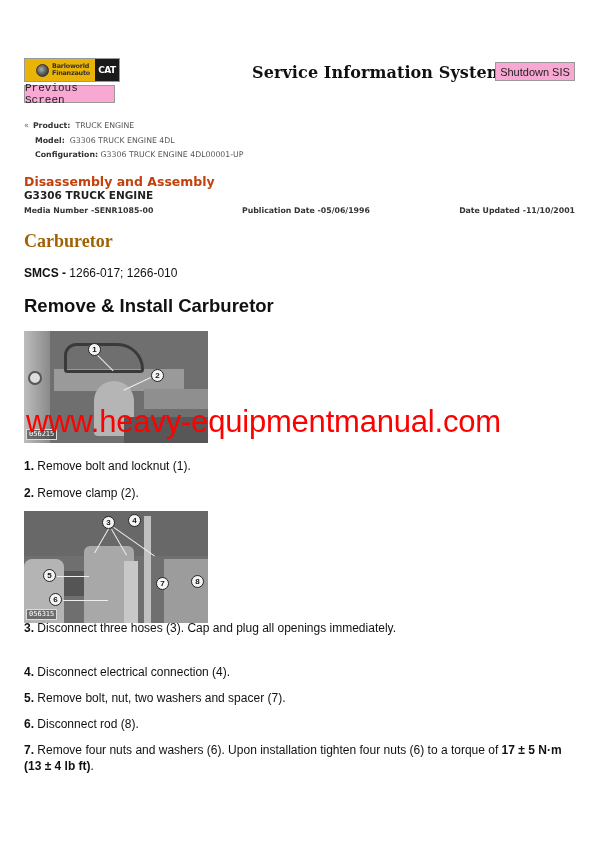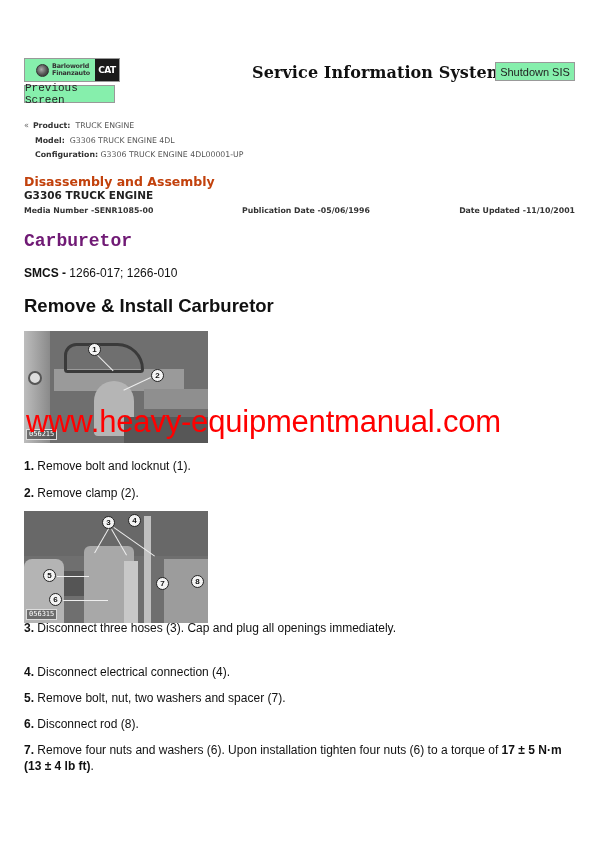--- a/index.html
+++ b/index.html
@@ -1,36 +1,36 @@
 <!DOCTYPE html>
 <html><head>
 <meta charset="utf-8">
 <style>
   * { box-sizing: border-box; margin: 0; padding: 0; }
   html, body { width: 600px; height: 849px; background: #ffffff; overflow: hidden; }
   body { position: relative; font-family: "Liberation Sans", sans-serif; color: #000; }
 
   .logo-box {
     position: absolute; left: 24px; top: 58px; width: 96px; height: 24px;
-    border: 1px solid #999; background: #86efac; display: flex; align-items: stretch;
+    border: 1px solid #999; background: #eab308; display: flex; align-items: stretch;
   }
   .logo-left { flex: 1; display: flex; align-items: center; padding-left: 11px; gap: 3px; }
   .globe {
     width: 13px; height: 13px; border-radius: 50%;
     background: radial-gradient(circle at 40% 40%, #aaa 0%, #555 55%, #222 100%);
     border: 1px solid #333;
   }
   .logo-text { font-family: "DejaVu Sans", sans-serif; font-weight: bold; font-size: 6.4px; line-height: 7px; color: #333; letter-spacing: -0.2px; }
   .logo-cat {
     width: 24px; background: #1a1a1a; color: #fff; display: flex; align-items: center; justify-content: center;
     font-family: "DejaVu Sans", sans-serif; font-weight: bold; font-size: 9px; letter-spacing: -0.5px;
   }
 
   .btn {
-    position: absolute; border: 1px solid #999; background: #86efac; color: #222;
+    position: absolute; border: 1px solid #999; background: #f9a8d4; color: #222;
     font-family: "Liberation Sans", sans-serif; font-size: 11px;
     display: flex; align-items: center; justify-content: center; cursor: pointer;
   }
   .btn-prev { left: 24px; top: 85px; width: 91px; height: 18px; font-family: Liberation Mono, monospace; }
   .btn-shutdown { left: 495px; top: 62px; width: 80px; height: 19px; }
 
   .sis-title {
     position: absolute; left: 252px; top: 63px;
     font-family: "DejaVu Serif", serif; font-weight: bold; font-size: 16px; color: #111; letter-spacing: 0.1px;
   }
@@ -43,21 +43,21 @@
   .chev { color: #666; font-size: 8px; margin-right: 4px; }
 
   .dis-title { position: absolute; left: 24px; top: 174px; font-family: "DejaVu Sans", sans-serif; font-weight: bold; font-size: 12.5px; color: #c2410c; }
   .dis-sub { position: absolute; left: 24px; top: 189px; font-family: "DejaVu Sans", sans-serif; font-weight: bold; font-size: 10.5px; color: #222; }
   .media-row { position: absolute; left: 24px; top: 206px; width: 551px; font-family: "DejaVu Sans", sans-serif; font-weight: bold; font-size: 7.8px; color: #333; }
   .media-row span { position: absolute; top: 0; white-space: nowrap; }
   .m1 { left: 0; }
   .m2 { left: 218px; }
   .m3 { right: 0; }
 
-  .carb-title { position: absolute; left: 24px; top: 231px; font-family: Liberation Mono, monospace; font-weight: bold; font-size: 18px; color: #701a75; }
+  .carb-title { position: absolute; left: 24px; top: 231px; font-family: Liberation Serif, serif; font-weight: bold; font-size: 18px; color: #a16207; }
   .smcs { position: absolute; left: 24px; top: 266px; font-size: 12px; color: #111; }
   .smcs b { font-weight: bold; }
   .remove-title { position: absolute; left: 24px; top: 295px; font-weight: bold; font-size: 18.5px; color: #111; }
 
   .photo { position: absolute; left: 24px; width: 184px; height: 112px; background: #6f6f6f; overflow: hidden; }
   .photo-1 { top: 331px; }
   .photo-2 { top: 511px; }
   .photo .shape { position: absolute; }
   .photo-tag {
     position: absolute; left: 2px; bottom: 3px; font-family: "DejaVu Sans Mono", monospace; font-size: 7px; color: #fff;

